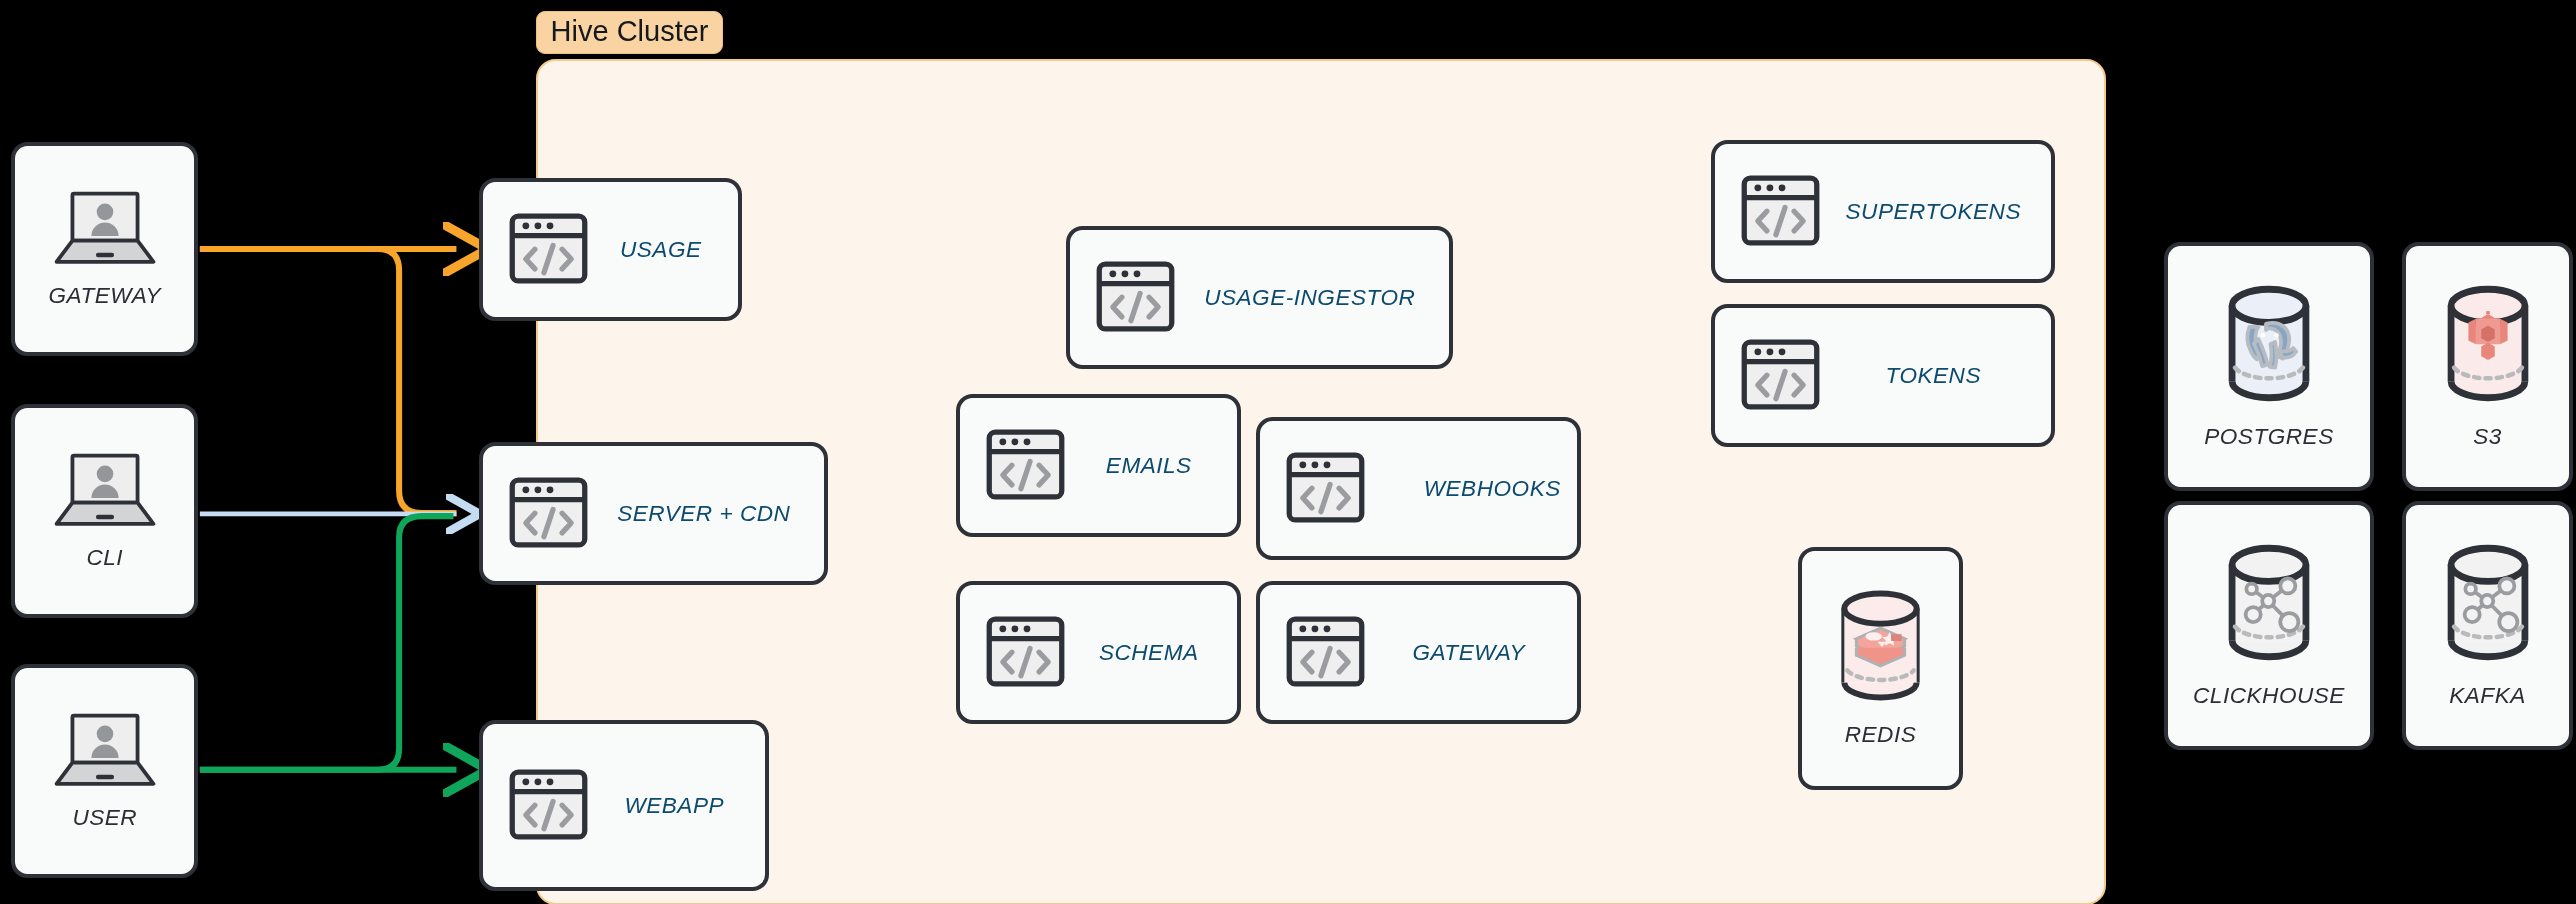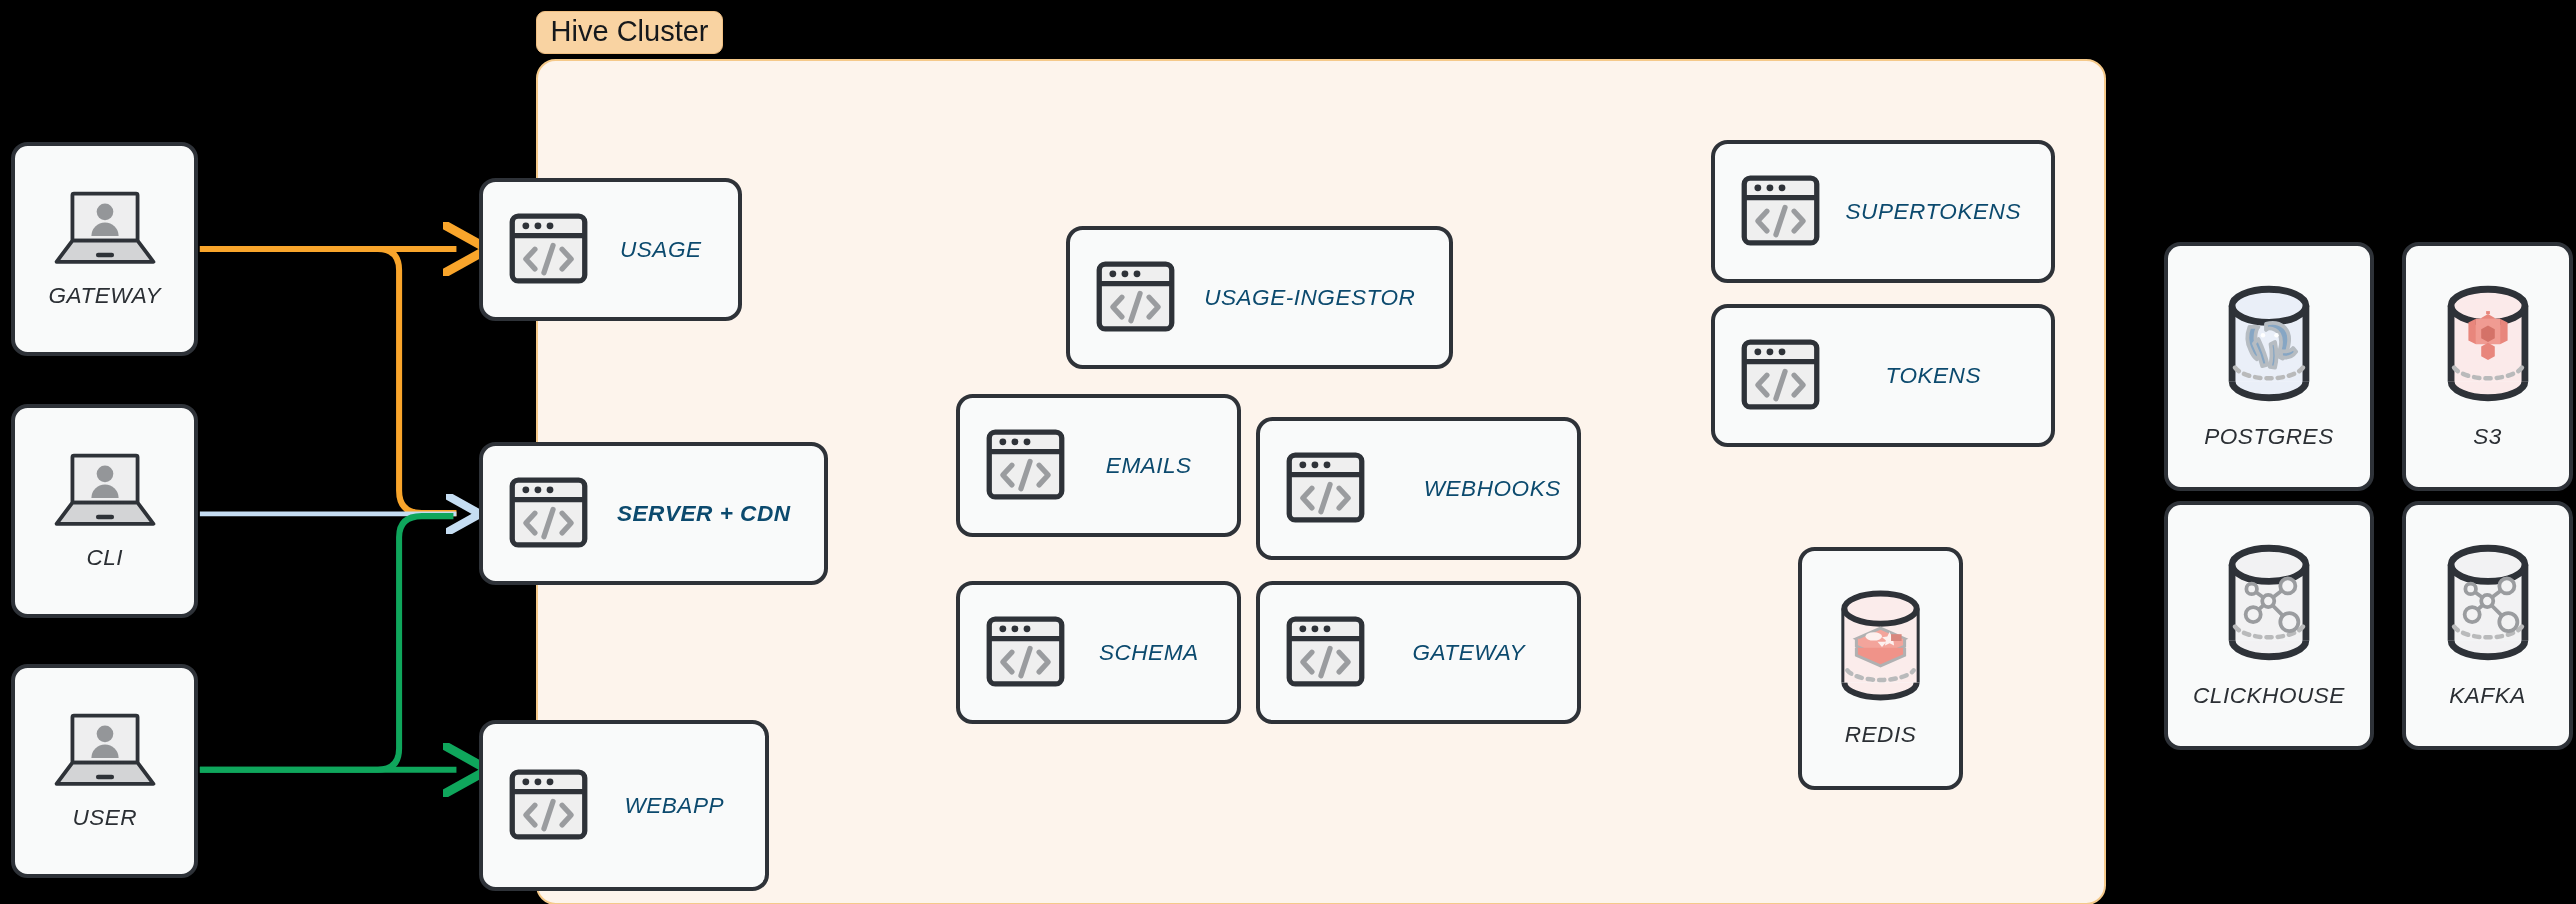--- a/index.html
+++ b/index.html
@@ -146,21 +146,21 @@
         <g fill="none" stroke="#9a9c9f" stroke-width="7" stroke-linecap="round" stroke-linejoin="round">
           <path d="M34,48 L22,61 L34,74"></path>
           <path d="M70,48 L82,61 L70,74"></path>
           <path d="M58,43 L46,79"></path>
         </g>
       </svg>
     </span>
     <span class="svc-label">USAGE</span>
   </div>
 
-  <div class="node svc" style="left:479px;top:442px;width:349px;height:143px;font-weight:bold;">
+  <div class="node svc" style="left:479px;top:442px;width:349px;height:143px;">
     <span class="svc-icon">
       <svg width="79" height="71" viewBox="0 0 104 94">
         <rect x="4" y="4" width="96" height="86" rx="8" fill="#efefef" stroke="#2e3238" stroke-width="7"></rect>
         <path d="M4,30 L100,30" stroke="#2e3238" stroke-width="7"></path>
         <circle cx="22" cy="17" r="4.5" fill="#2e3238"></circle>
         <circle cx="38" cy="17" r="4.5" fill="#2e3238"></circle>
         <circle cx="54" cy="17" r="4.5" fill="#2e3238"></circle>
         <g fill="none" stroke="#9a9c9f" stroke-width="7" stroke-linecap="round" stroke-linejoin="round">
           <path d="M34,48 L22,61 L34,74"></path>
           <path d="M70,48 L82,61 L70,74"></path>

